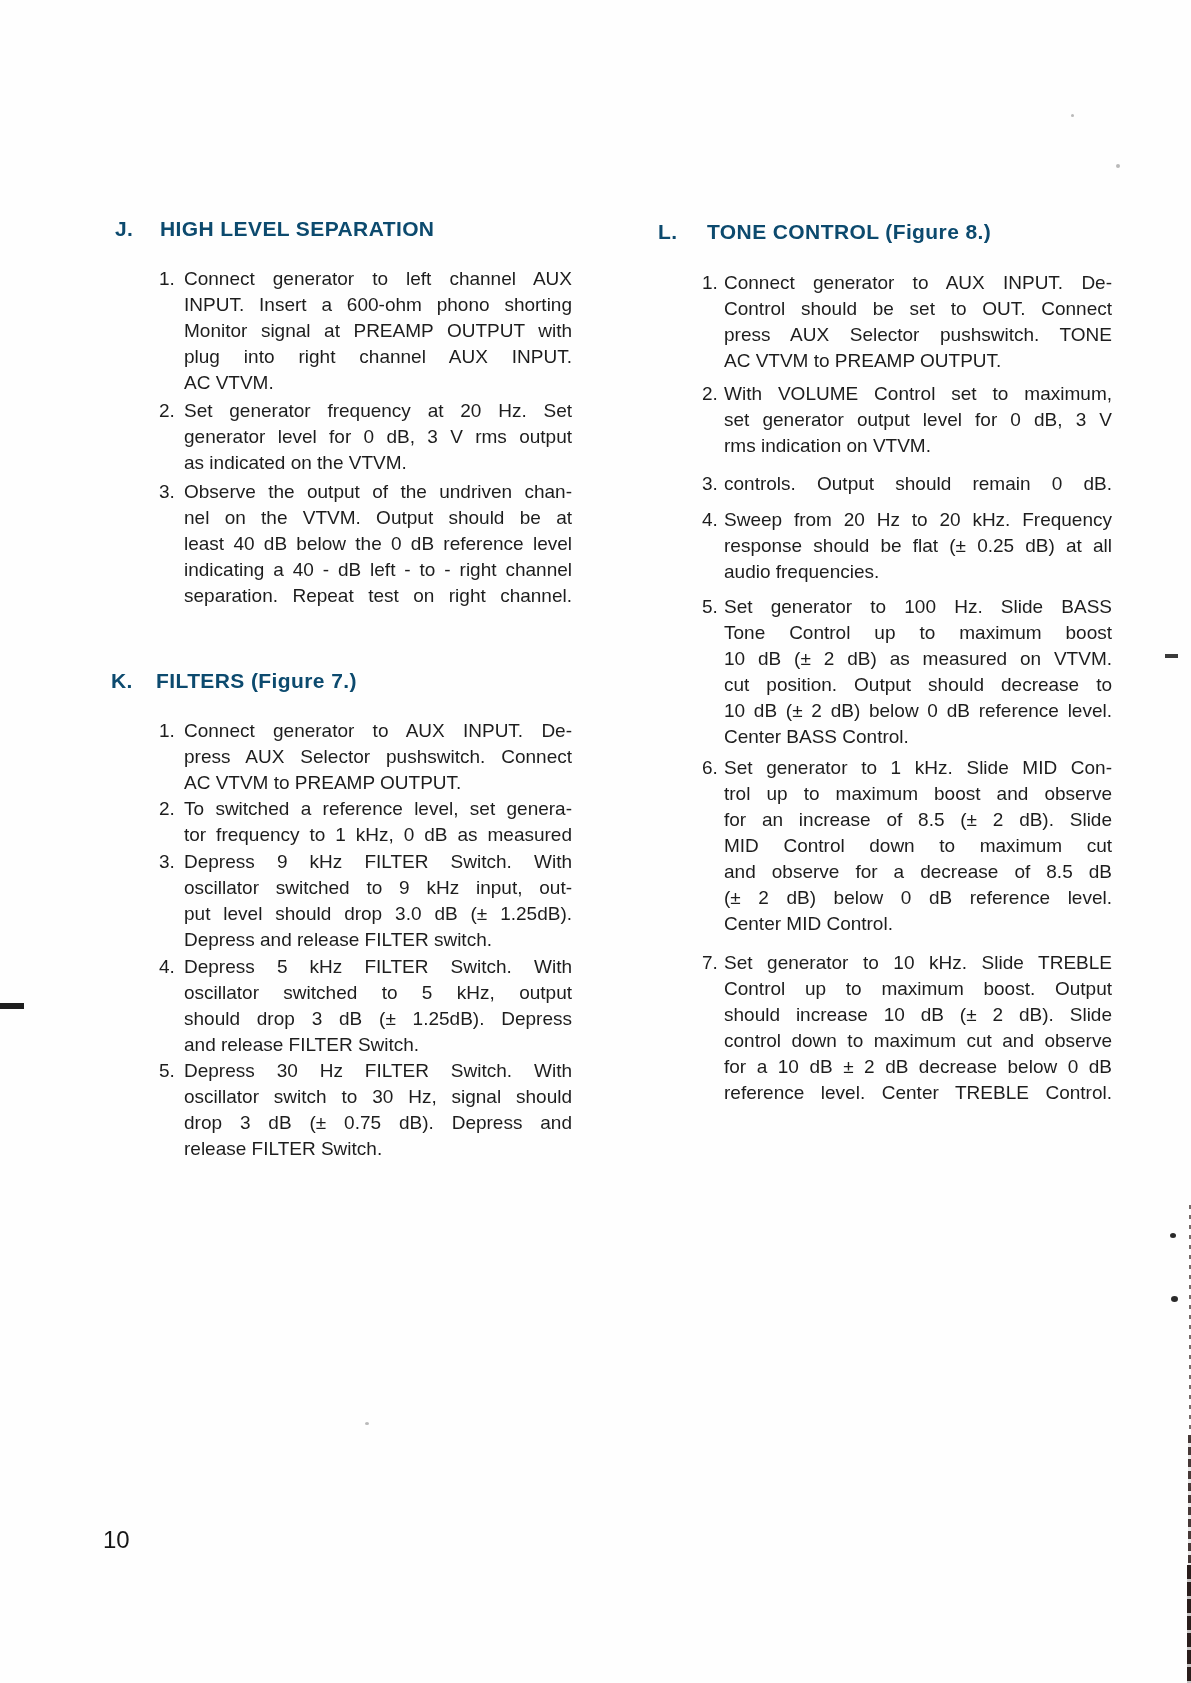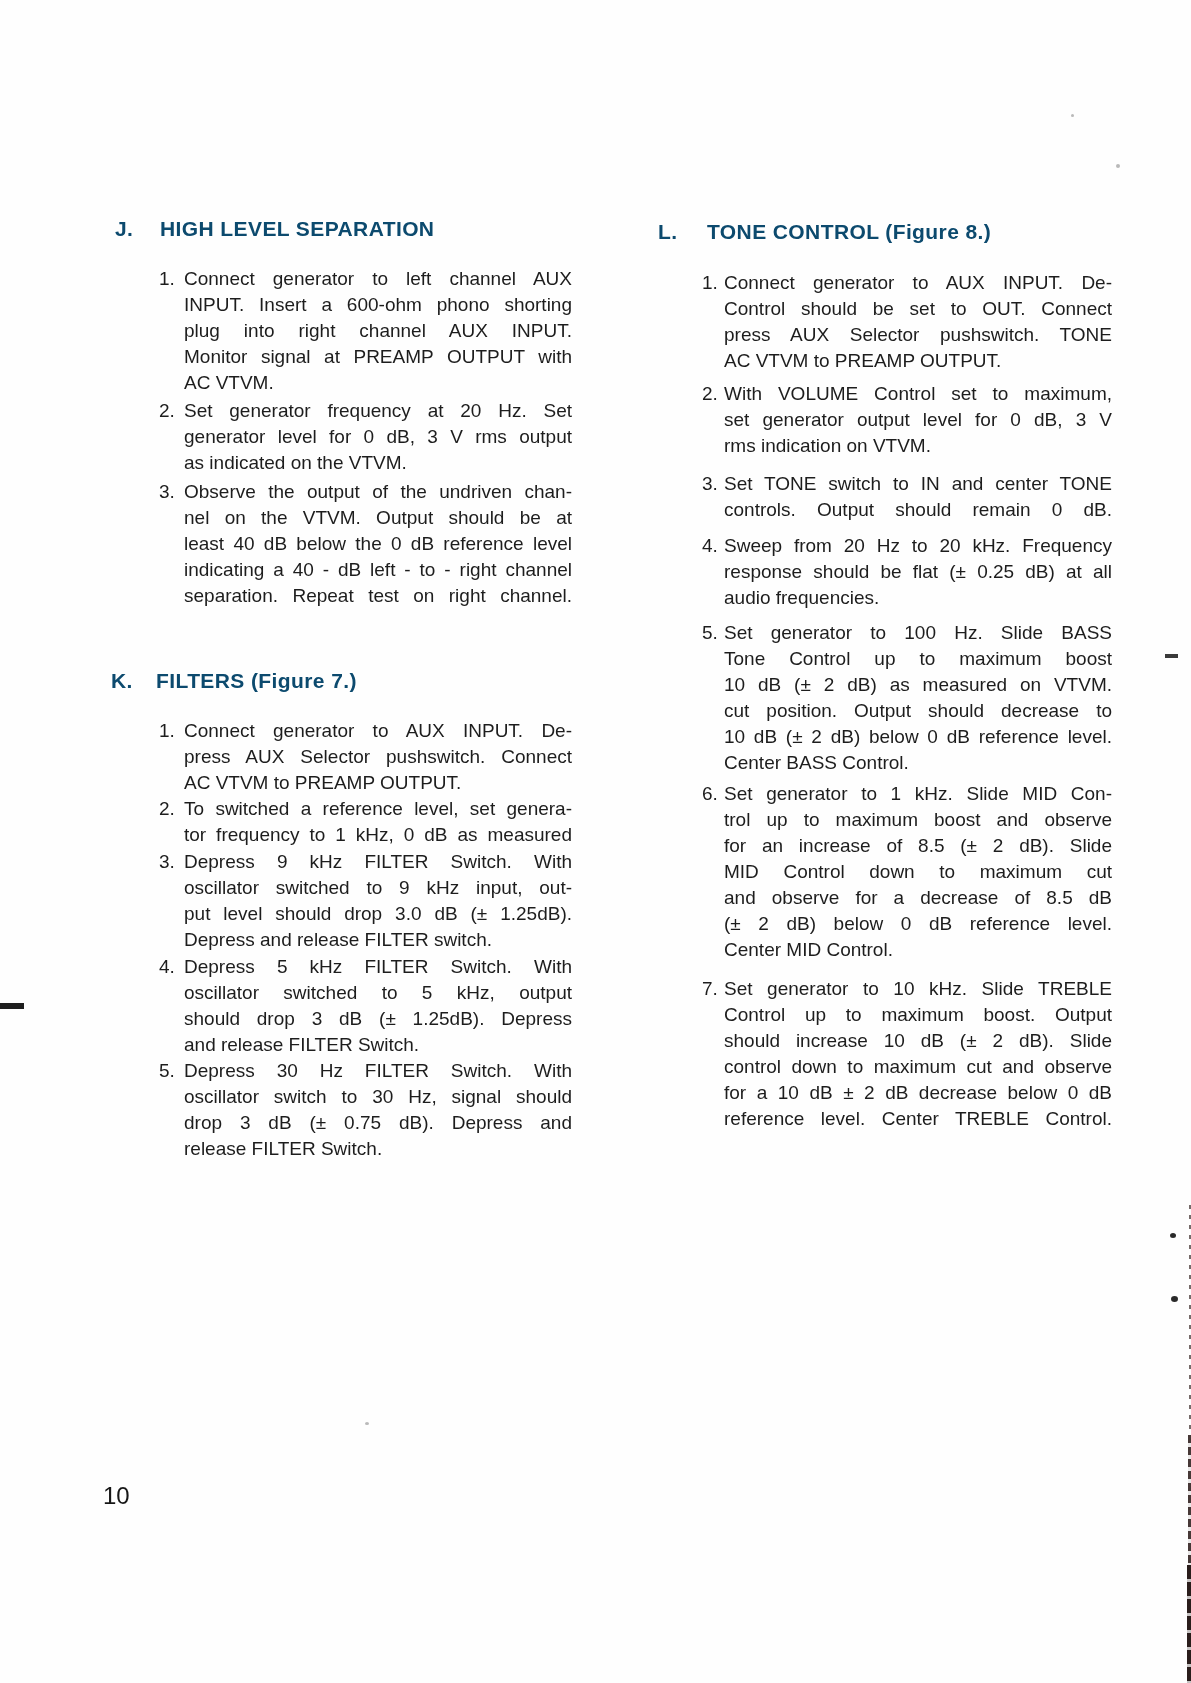--- a/index.html
+++ b/index.html
@@ -36,22 +36,22 @@
 
 <div class="abs heading" style="left:115px;top:217px">
   <span class="sec-letter">J.</span><span>HIGH LEVEL SEPARATION</span>
 </div>
 
 <div class="abs items col-l" style="left:159px;top:266px;width:413px">
   <div class="item" style="margin-bottom:2px">
     <span class="num">1.</span>
     <div class="ln">Connect generator to left channel AUX</div>
     <div class="ln">INPUT. Insert a 600-ohm phono shorting</div>
+    <div class="ln">Monitor signal at PREAMP OUTPUT with</div>
     <div class="ln">plug into right channel AUX INPUT.</div>
-    <div class="ln">Monitor signal at PREAMP OUTPUT with</div>
     <div class="ln last">AC VTVM.</div>
   </div>
   <div class="item" style="margin-bottom:3px">
     <span class="num">2.</span>
     <div class="ln">Set generator frequency at 20 Hz. Set</div>
     <div class="ln">generator level for 0 dB, 3 V rms output</div>
     <div class="ln last">as indicated on the VTVM.</div>
   </div>
   <div class="item">
     <span class="num">3.</span>
@@ -115,21 +115,20 @@
     <div class="ln last">AC VTVM to PREAMP OUTPUT.</div>
   </div>
   <div class="item" style="margin-bottom:12px">
     <span class="num">2.</span>
     <div class="ln">With VOLUME Control set to maximum,</div>
     <div class="ln">set generator output level for 0 dB, 3 V</div>
     <div class="ln last">rms indication on VTVM.</div>
   </div>
   <div class="item" style="margin-bottom:10px">
     <span class="num">3.</span>
-    <div class="ln">Set TONE switch to IN and center TONE</div>
     <div class="ln">controls. Output should remain 0 dB.</div>
   </div>
   <div class="item" style="margin-bottom:9px">
     <span class="num">4.</span>
     <div class="ln">Sweep from 20 Hz to 20 kHz. Frequency</div>
     <div class="ln">response should be flat (± 0.25 dB) at all</div>
     <div class="ln last">audio frequencies.</div>
   </div>
   <div class="item" style="margin-bottom:5px">
     <span class="num">5.</span>
@@ -154,21 +153,21 @@
     <span class="num">7.</span>
     <div class="ln">Set generator to 10 kHz. Slide TREBLE</div>
     <div class="ln">Control up to maximum boost. Output</div>
     <div class="ln">should increase 10 dB (± 2 dB). Slide</div>
     <div class="ln">control down to maximum cut and observe</div>
     <div class="ln">for a 10 dB ± 2 dB decrease below 0 dB</div>
     <div class="ln">reference level. Center TREBLE Control.</div>
   </div>
 </div>
 
-<div class="abs page-num" style="left:103px;top:1482px">10</div>
+<div class="abs page-num" style="left:103px;top:1526px">10</div>
 
 <div class="abs dash" style="left:0;top:1003px;width:24px;height:6px"></div>
 <div class="abs dash" style="left:1165px;top:654px;width:13px;height:4px;background:#3a3a3a"></div>
 <div class="abs edge-seg" id="edge1"></div>
 <div class="abs edge-seg" id="edge2"></div>
 <div class="abs edge-seg" id="edge3"></div>
 <div class="abs dot" style="left:1170px;top:1233px;width:6px;height:5px"></div>
 <div class="abs dot" style="left:1171px;top:1296px;width:7px;height:6px"></div>
 <div class="abs speck" style="left:1071px;top:114px;width:3px;height:3px"></div>
 <div class="abs speck" style="left:1116px;top:164px;width:4px;height:4px"></div>

